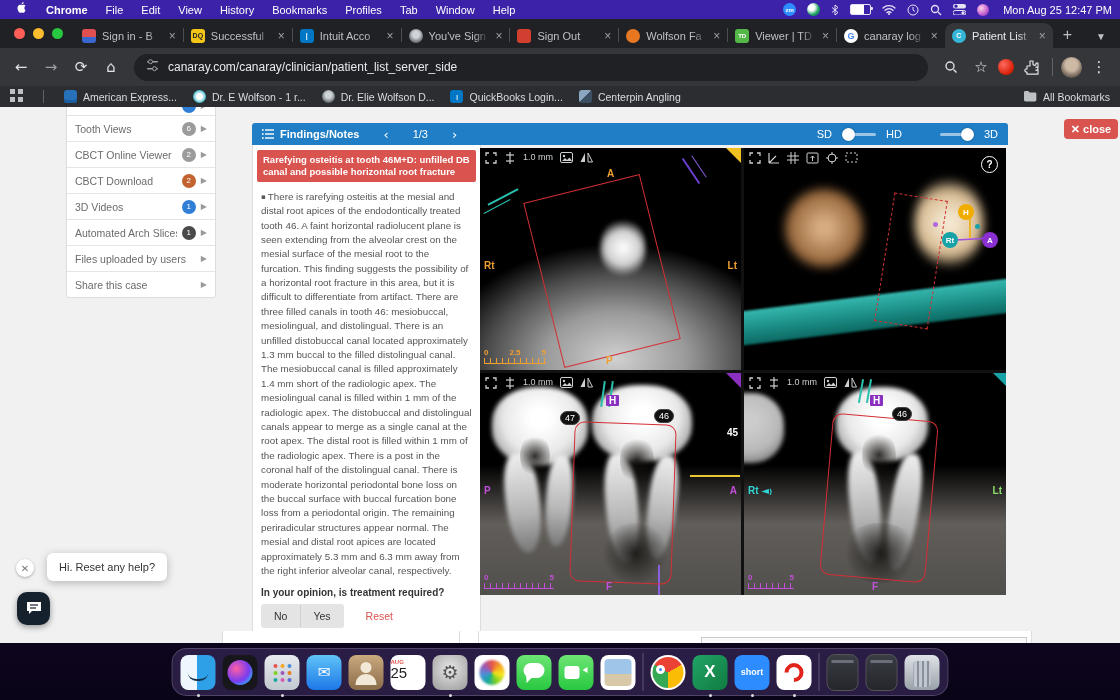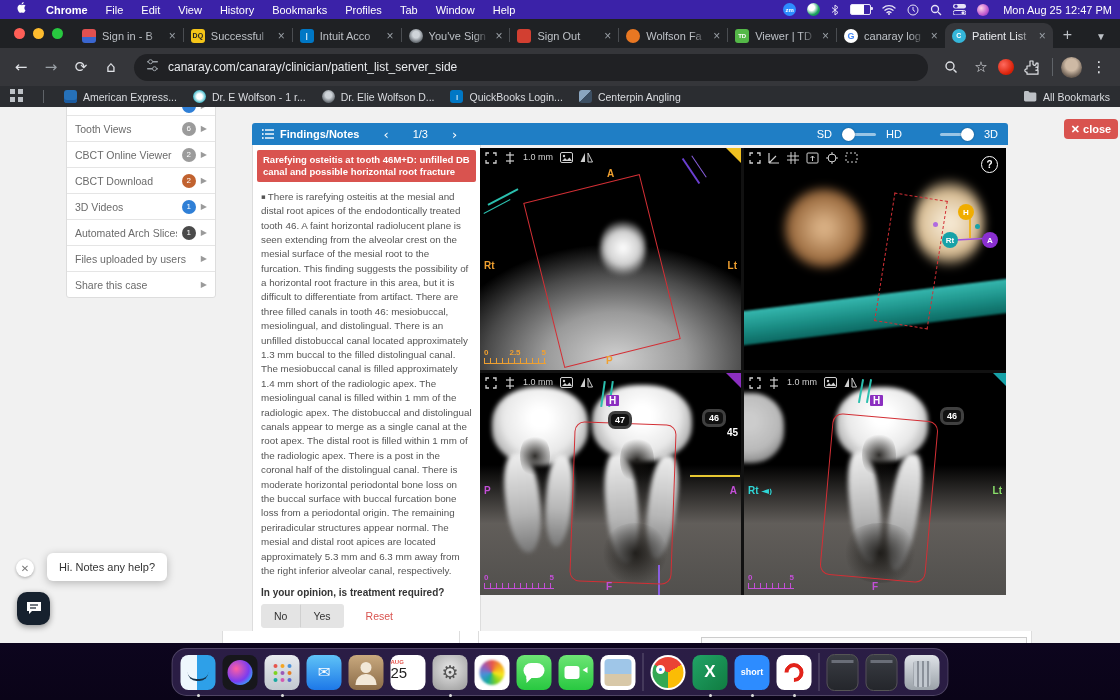--- a/index.html
+++ b/index.html
@@ -111,22 +111,22 @@
   .quad{position:absolute;background:#000;overflow:hidden;}
   #qtl{left:0;top:0;width:261px;height:222px;}
   #qtr{left:264px;top:0;width:262px;height:222px;}
   #qbl{left:0;top:225px;width:261px;height:222px;}
   #qbr{left:264px;top:225px;width:262px;height:222px;}
   .qtools{position:absolute;left:5px;top:4px;display:flex;align-items:flex-start;gap:7px;z-index:6;color:#cfcfcf;font-size:9px;}
   .qtools svg{display:block;}
   .ql{position:absolute;z-index:6;font-size:10px;font-weight:bold;}
   .c-or{color:#f0a030;} .c-pu{color:#c44fd8;} .c-cy{color:#2fd6d6;} .c-gr{color:#8ae06a;}
   .hbox{background:#8b2fc0;color:#fff;padding:0 3px;border-radius:1px;}
-  .tooth-pill{position:absolute;z-index:6;background:#111;color:#fff;font-size:9px;font-weight:bold;
-    padding:1px 4px;border-radius:7px;border:3px solid #404040;margin-left:48px;}
+  .tooth-pill{position:absolute;z-index:6;background:#111;color:#fff;font-size:9px;font-weight:normal;
+    padding:1px 4px;border-radius:7px;border:1px solid #404040;}
   .corner{position:absolute;z-index:5;width:0;height:0;}
   .ruler{position:absolute;z-index:6;font-size:8px;font-weight:bold;letter-spacing:0;}
   .ruler .ticks{height:5px;background:repeating-linear-gradient(90deg,currentColor 0 1px,transparent 1px 6px);margin-top:1px;border-bottom:1px solid currentColor;}
   .ruler .nums{display:flex;justify-content:space-between;}
   .redbox{position:absolute;z-index:4;border:1.5px solid #d32f35;}
   .hairline{position:absolute;z-index:3;}
   .blob{position:absolute;filter:blur(5px);border-radius:50%;}
 
   
   #tl-art{position:absolute;inset:0;background:
@@ -712,21 +712,21 @@
       </div>
     </div>
 
     <div class="bpanel-b" style="left:222px;top:524px;width:238px;height:14px"></div>
     <div class="bpanel-b" style="left:478px;top:524px;width:554px;height:14px">
       <div style="margin:6px 4px 0 222px;height:8px;border:1px solid #ccc;border-bottom:none;background:#fafafa"></div>
     </div>
   </div>
 
   <div id="chat-close">✕</div>
-  <div id="chat-pill">Hi. Notes any help?</div>
+  <div id="chat-pill">Hi. Reset any help?</div>
   <div id="chat-btn">
     <svg width="16" height="15" viewBox="0 0 16 15">
         <path d="M1 1h14v9H6l-3 3v-3H1z" fill="#fff"></path>
         <g stroke="#16212e" stroke-width="1.2">
           <line x1="4" y1="4" x2="12" y2="4"></line>
           <line x1="4" y1="7" x2="10" y2="7"></line>
         </g>
       </svg>
   </div>
 

